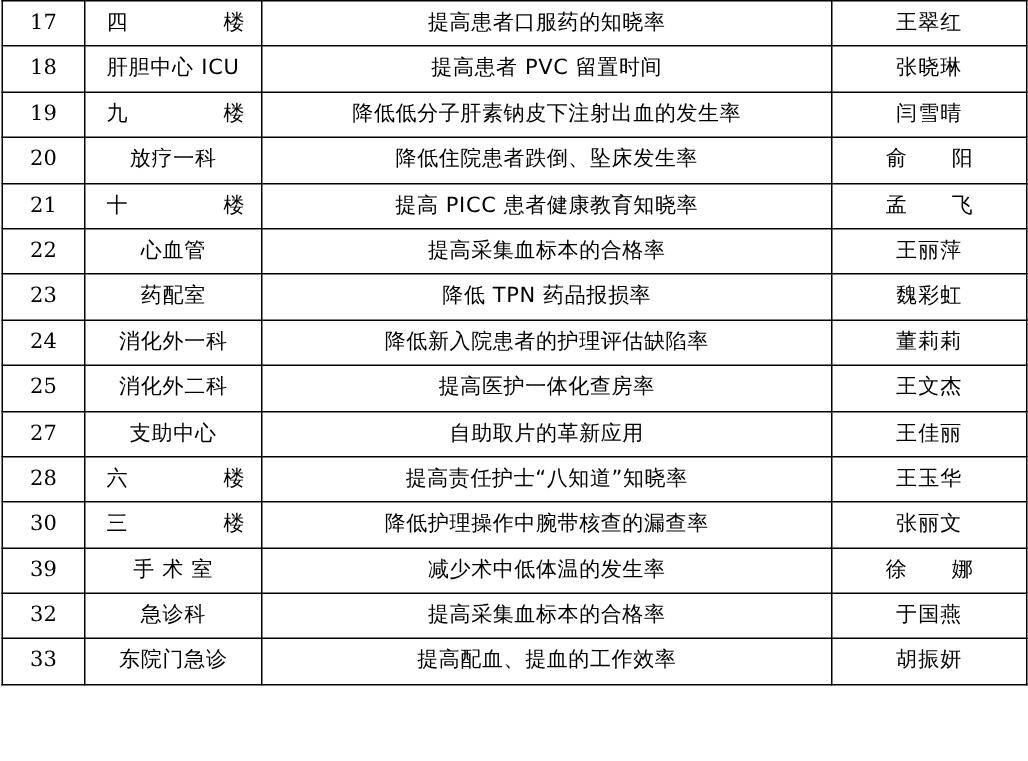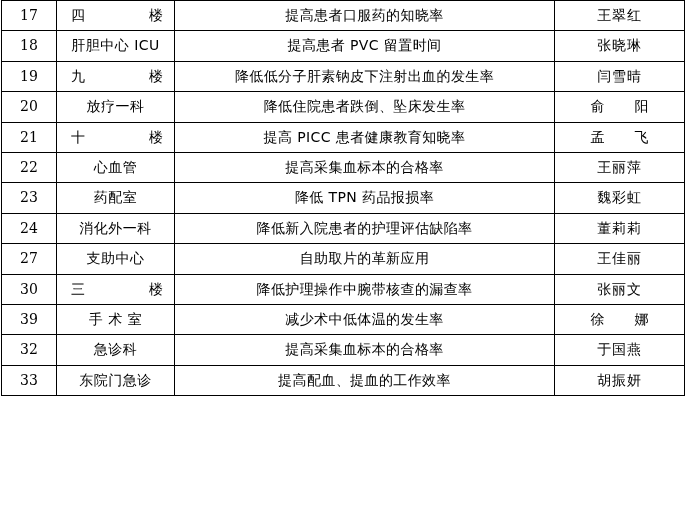--- a/index.html
+++ b/index.html
@@ -122,24 +122,36 @@
           <td class="cell-topic">降低 TPN 药品报损率</td>
           <td class="cell-name">魏彩虹</td>
         </tr>
         <tr>
           <td class="cell-index">24</td>
           <td class="cell-dept">消化外一科</td>
           <td class="cell-topic">降低新入院患者的护理评估缺陷率</td>
           <td class="cell-name">董莉莉</td>
         </tr>
         <tr>
+          <td class="cell-index">25</td>
+          <td class="cell-dept">消化外二科</td>
+          <td class="cell-topic">提高医护一体化查房率</td>
+          <td class="cell-name">王文杰</td>
+        </tr>
+        <tr>
           <td class="cell-index">27</td>
           <td class="cell-dept">支助中心</td>
           <td class="cell-topic">自助取片的革新应用</td>
           <td class="cell-name">王佳丽</td>
+        </tr>
+        <tr>
+          <td class="cell-index">28</td>
+          <td class="cell-dept spaced">六　　楼</td>
+          <td class="cell-topic">提高责任护士“八知道”知晓率</td>
+          <td class="cell-name">王玉华</td>
         </tr>
         <tr>
           <td class="cell-index">30</td>
           <td class="cell-dept spaced">三　　楼</td>
           <td class="cell-topic">降低护理操作中腕带核查的漏查率</td>
           <td class="cell-name">张丽文</td>
         </tr>
         <tr>
           <td class="cell-index">39</td>
           <td class="cell-dept">手 术 室</td>

